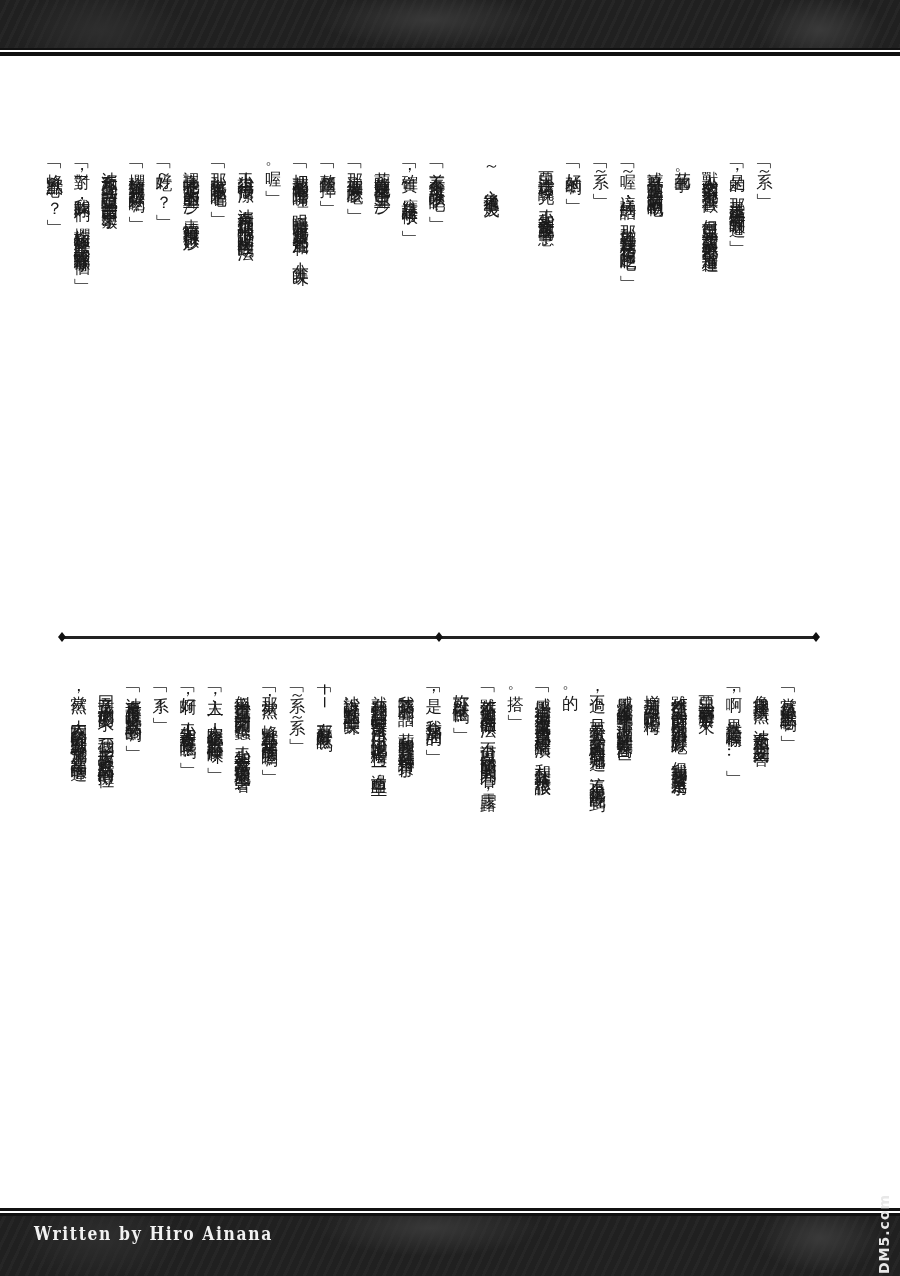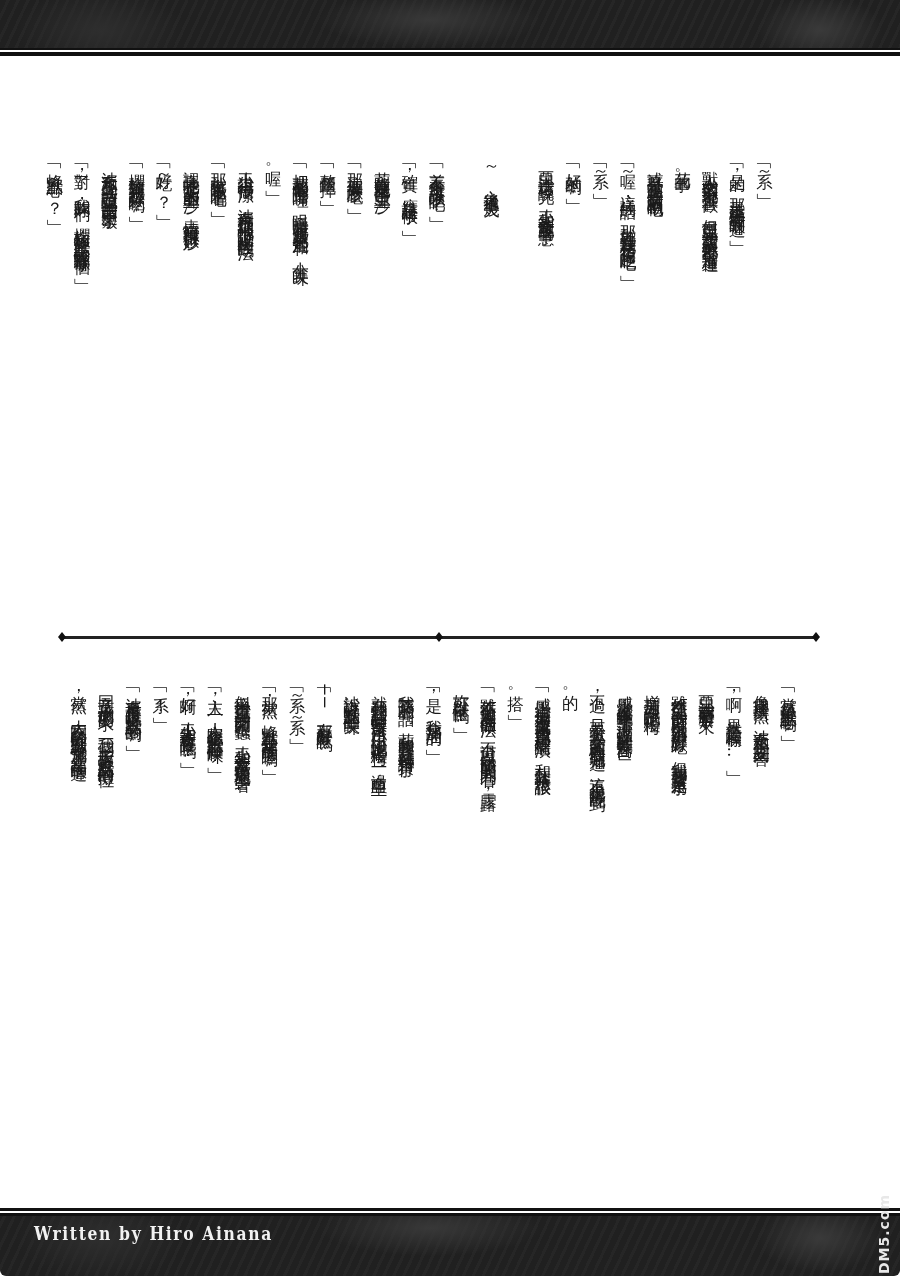--- a/index.html
+++ b/index.html
@@ -16,21 +16,21 @@
       radial-gradient(ellipse 160px 40px at 430px 20px, #383838 0%, transparent 70%),
       radial-gradient(ellipse 90px 50px at 820px 30px, #3a3a3a 0%, transparent 70%),
       repeating-linear-gradient(115deg, #202020 0 6px, #262626 6px 9px),
       #222;
   }
   .band-top { top: 0; height: 56px; }
   .band-top::after {
     content: ""; position: absolute; left: 0; right: 0; bottom: 0; height: 8px;
     background: linear-gradient(#111 0 2px, #fff 2px 4px, #111 4px 8px);
   }
-  .band-bottom { top: 1208px; height: 68px; border-radius: 6px; }
+  .band-bottom { top: 1208px; height: 68px; }
   .band-bottom::before {
     content: ""; position: absolute; left: 0; right: 0; top: 0; height: 8px;
     background: linear-gradient(#111 0 3px, #fff 3px 5px, #111 5px 8px);
   }
   .author {
     position: absolute; left: 34px; top: 14px;
     color: #f2f2f2; font-size: 19px; letter-spacing: 2px;
     font-family: "DejaVu Serif", serif; font-weight: bold;
     transform: scaleX(0.82); transform-origin: left center;
   }

